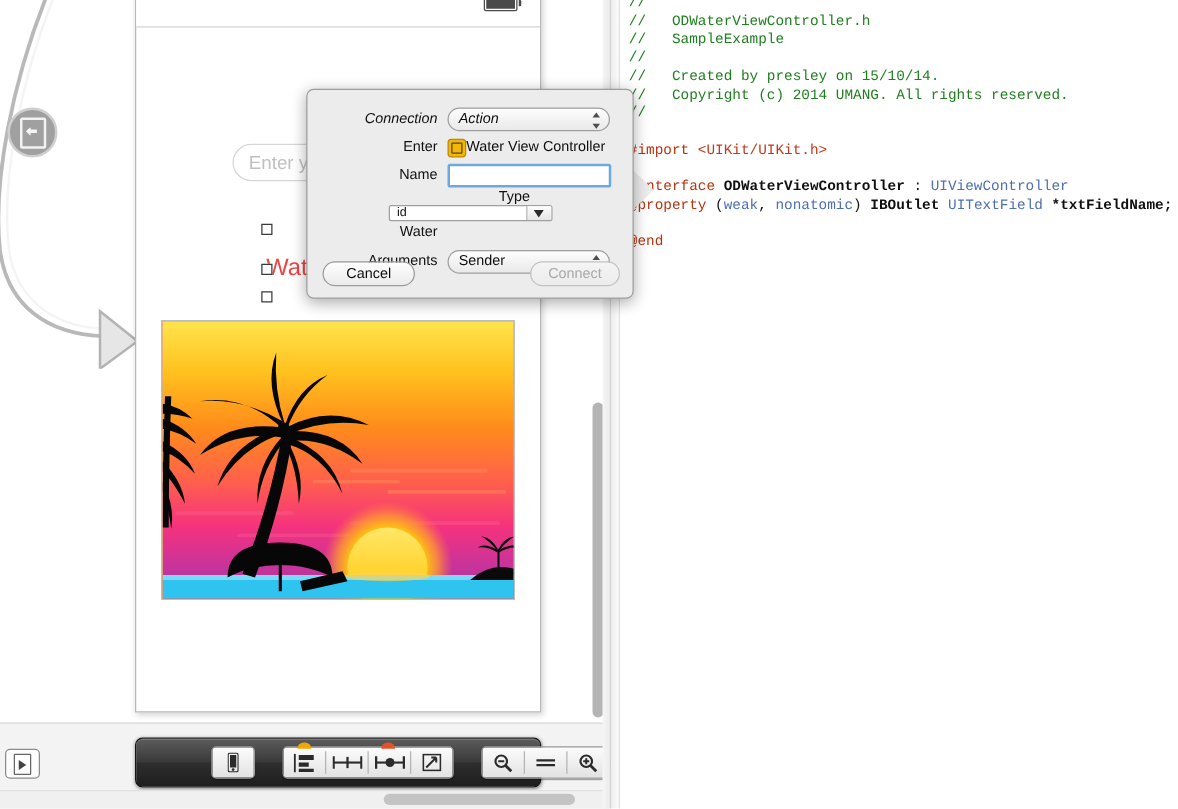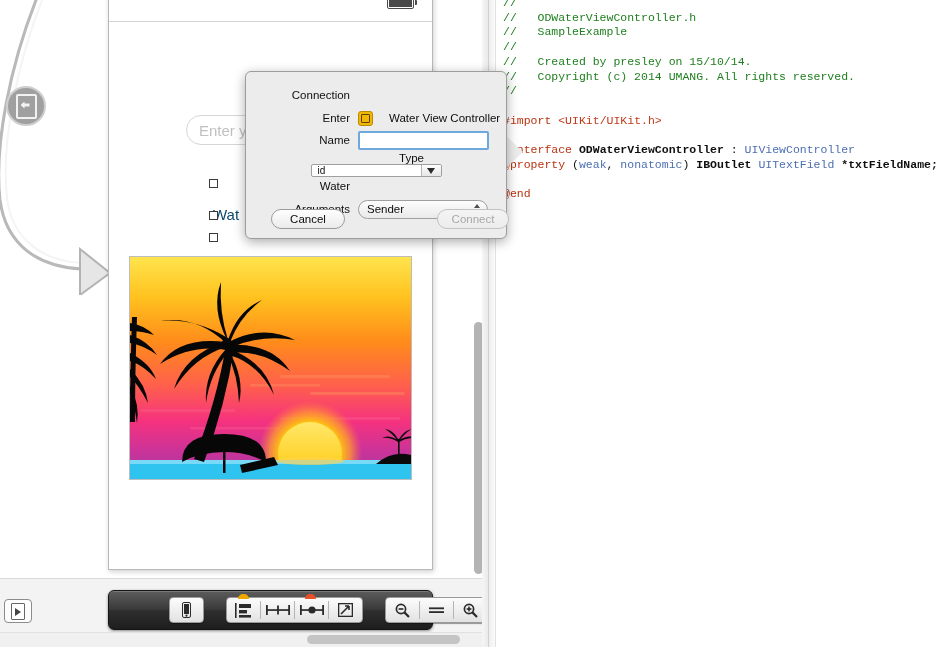--- a/index.html
+++ b/index.html
@@ -64,21 +64,21 @@
     display:flex;align-items:center;padding-left:12px;box-sizing:border-box;
   }
   #text-field .ph{color:#c0c0c0;font-size:15px;font-family:"Liberation Sans",sans-serif;}
 
   
   #scene-button{
     position:absolute;left:104px;top:226px;width:70px;height:19px;
     display:flex;align-items:center;justify-content:flex-start;
   }
   #scene-button .lbl{
-    color:#0c4a6e;font-size:15px;font-family:"Liberation Sans",sans-serif;white-space:nowrap;
+    color:#ef4444;font-size:19px;font-family:"Liberation Sans",sans-serif;white-space:nowrap;
   }
   .handle{
     position:absolute;width:7px;height:7px;background:#fff;border:1px solid #3a3a3a;
   }
 
   
   #image-view{
     position:absolute;left:20px;top:277px;width:281px;height:222px;
     border:1px solid #bdbdbd;overflow:hidden;background:#ff9a3c;
   }
@@ -185,21 +185,21 @@
     font-size:11.5px;color:#0d0d0d;
   }
   .po-pop .arrows{
     position:absolute;right:7px;top:3px;width:7px;height:13px;
     display:flex;flex-direction:column;justify-content:space-between;align-items:center;
   }
   .po-pop .arrows i{display:block;width:0;height:0;border-left:3.5px solid transparent;border-right:3.5px solid transparent;}
   .po-pop .arrows i.up{border-bottom:4px solid #4e4e4e;}
   .po-pop .arrows i.dn{border-top:4px solid #4e4e4e;}
 
-  .po-object{display:flex;align-items:center;gap:16px;font-size:11.5px;color:#0d0d0d;}
+  .po-object{display:flex;align-items:center;gap:0;font-size:11.5px;color:#0d0d0d;}
   .obj-icon{
     width:13px;height:13px;border-radius:3px;background:#f2b705;border:1px solid #b98a04;
     display:flex;align-items:center;justify-content:center;
   }
   .obj-icon span{width:7px;height:7px;border:1.5px solid #5a4403;border-radius:1px;display:block;}
 
   .po-input{
     width:131px;height:19px;box-sizing:border-box;background:#fff;
     border:2px solid #6fa8dc;border-radius:2px;
   }
@@ -211,21 +211,21 @@
   .po-combo .caret{
     position:absolute;right:0;top:0;width:19px;height:100%;
     background:linear-gradient(to bottom,#fdfdfd,#e6e6e6);
     border-left:1px solid #b5b5b5;display:flex;align-items:center;justify-content:center;
   }
   .po-combo .caret i{
     width:0;height:0;border-left:4.5px solid transparent;border-right:4.5px solid transparent;
     border-top:6px solid #2a2a2a;display:block;
   }
 
-  #po-buttons{position:absolute;left:14px;bottom:7px;width:100%;height:22px;}
+  #po-buttons{position:absolute;left:1px;bottom:7px;width:100%;height:22px;}
   .po-btn{
     position:absolute;height:20px;border-radius:10px;box-sizing:border-box;
     display:flex;align-items:center;justify-content:center;
     font-size:11.5px;
     background:linear-gradient(to bottom,#fefefe,#ebebeb);
     border:1px solid #9b9b9b;
   }
   #btn-cancel{left:11px;width:74px;color:#0b0b0b;}
   #btn-connect{right:11px;width:72px;color:#a8a8a8;background:linear-gradient(to bottom,#f4f4f4,#ececec);border-color:#c2c2c2;}
 </style>
@@ -435,22 +435,29 @@
 </div>
 
 <div id="code-pane">
   <div id="code-gutter"></div>
   <div id="code-text"><div><span class="c-comment">//</span></div><div><span class="c-comment">//   ODWaterViewController.h</span></div><div><span class="c-comment">//   SampleExample</span></div><div><span class="c-comment">//</span></div><div><span class="c-comment">//   Created by presley on 15/10/14.</span></div><div><span class="c-comment">//   Copyright (c) 2014 UMANG. All rights reserved.</span></div><div><span class="c-comment">//</span></div><div>&nbsp;</div><div><span class="c-pre-kw">#import </span><span class="c-pre">&lt;UIKit/UIKit.h&gt;</span></div><div>&nbsp;</div><div><span class="c-kw">@interface </span><span class="c-ident">ODWaterViewController</span><span class="c-plain"> : </span><span class="c-type">UIViewController</span></div><div><span class="c-kw">@property </span><span class="c-plain">(</span><span class="c-type">weak</span><span class="c-plain">, </span><span class="c-type">nonatomic</span><span class="c-plain">) </span><span class="c-ident">IBOutlet </span><span class="c-type">UITextField</span><span class="c-ident"> *txtFieldName;</span></div><div>&nbsp;</div><div><span class="c-kw">@end</span></div></div>
 </div>
 
 <div id="popover-tail"></div>
 <div id="popover">
 
-  <div class="po-row" style="top:12px;">
+  <div class="po-row" style="top:12px;font-style:italic;">
     <span class="po-label">Connection</span>
+    <span class="po-pop">
+      <span>Action</span>
+      <span class="arrows">
+          <i class="up"></i>
+          <i class="dn"></i>
+        </span>
+    </span>
   </div>
 
   <div class="po-row" style="top:35px;">
     <span class="po-label">Enter</span>
     <span class="po-object">
       <span class="obj-icon">
           <span></span>
         </span>
       <span>Water View Controller</span>
     </span>

